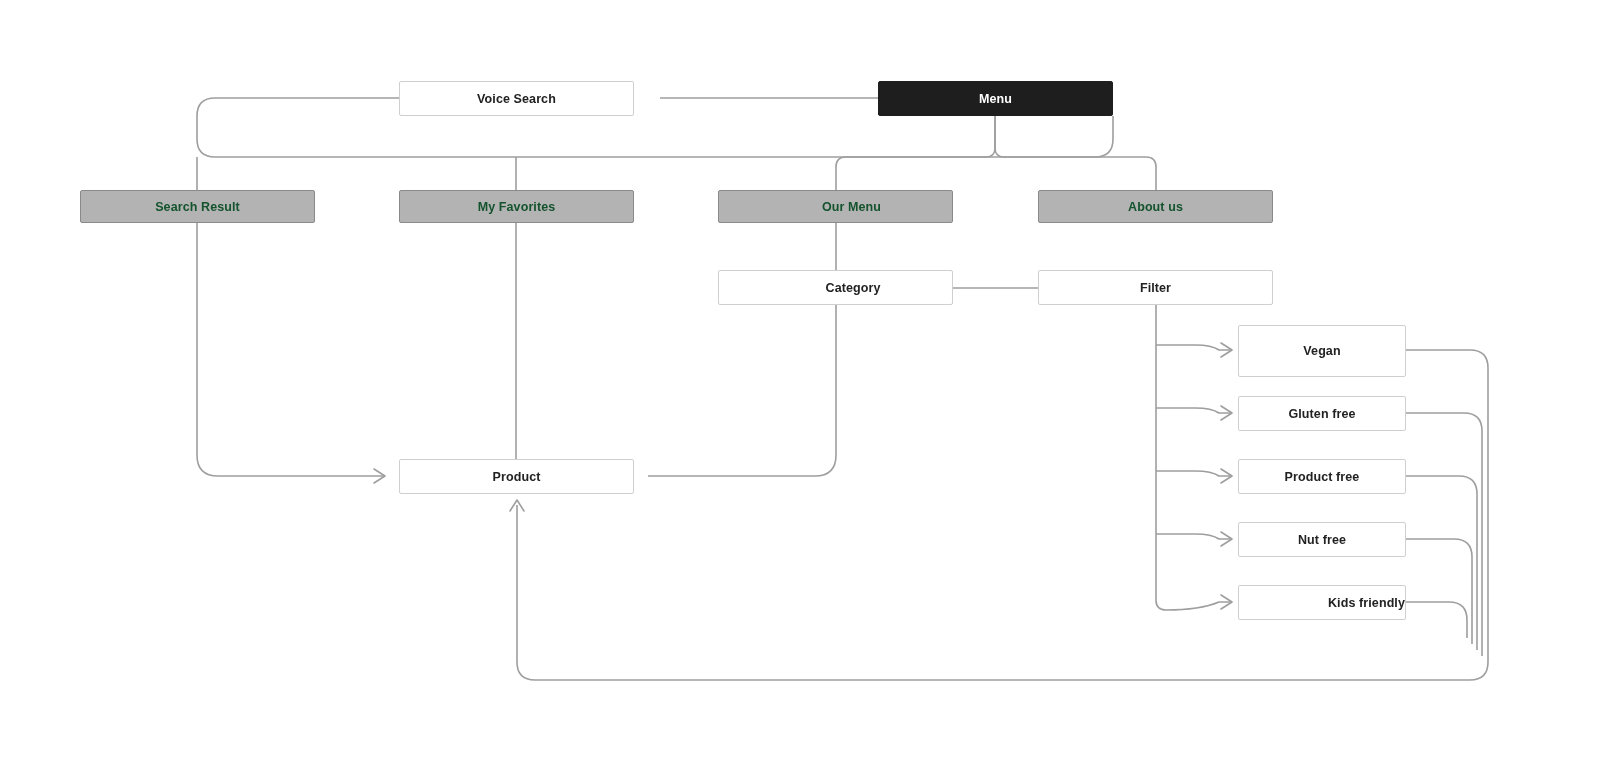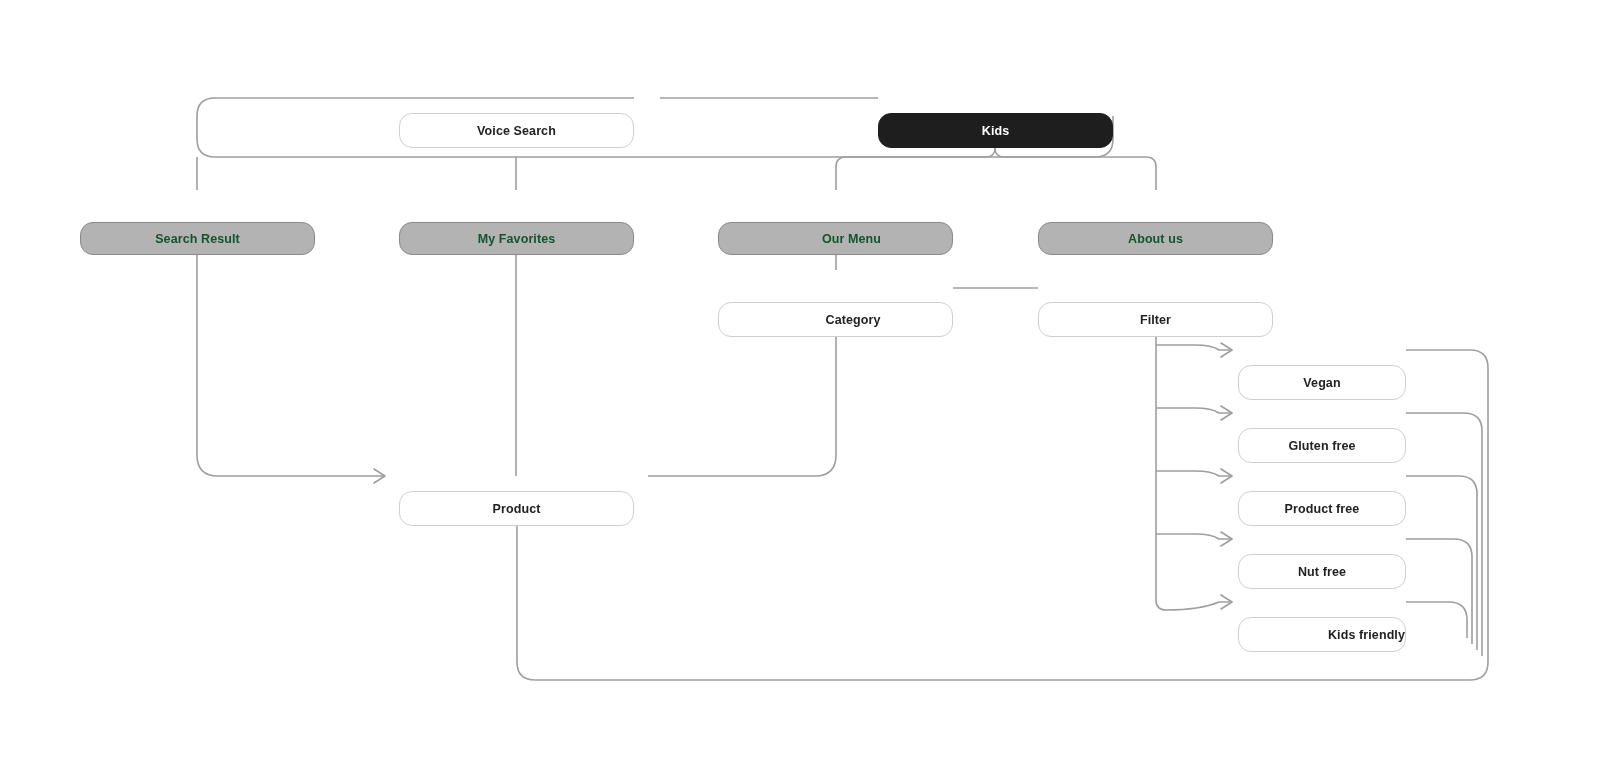--- a/index.html
+++ b/index.html
@@ -41,23 +41,22 @@
   }
   .node {
     position: absolute;
     box-sizing: border-box;
     display: flex;
     align-items: center;
     justify-content: center;
     font-size: 12.5px;
     font-weight: bold;
     letter-spacing: 0.1px;
-    border-radius: 13px;
+    border-radius: 2px;
     text-align: center;
-    margin-top: 32px;
   }
   .node-plain {
     background: #ffffff;
     border: 1.6px solid #cfcfcf;
     color: #222222;
   }
   .node-gray {
     background: #b3b3b3;
     border: 1.6px solid #8a8a8a;
     color: #14532d;
@@ -108,21 +107,21 @@
         <path class="wire-head" d="M 1221 532 L 1232 539 L 1221 546"></path>
         <path class="wire-head" d="M 1221 595 L 1232 602 L 1221 609"></path>
         <path class="wire-head" d="M 510 511 L 517 500 L 524 511"></path>
       </g>
   </svg>
   <div id="node-layer">
       <div class="node node-plain" style="left: 399px; top: 81px; width: 235px; height: 35px;">
         <span class="node-label">Voice Search</span>
       </div>
       <div class="node node-dark" style="left: 878px; top: 81px; width: 235px; height: 35px;">
-        <span class="node-label">Kids</span>
+        <span class="node-label">Menu</span>
       </div>
       <div class="node node-gray" style="left: 80px; top: 190px; width: 235px; height: 33px;">
         <span class="node-label">Search Result</span>
       </div>
       <div class="node node-gray" style="left: 399px; top: 190px; width: 235px; height: 33px;">
         <span class="node-label">My Favorites</span>
       </div>
       <div class="node node-gray" style="left: 718px; top: 190px; width: 235px; height: 33px; padding-left: 32px;">
         <span class="node-label">Our Menu</span>
       </div>
@@ -131,21 +130,21 @@
       </div>
       <div class="node node-plain" style="left: 718px; top: 270px; width: 235px; height: 35px; padding-left: 35px;">
         <span class="node-label">Category</span>
       </div>
       <div class="node node-plain" style="left: 1038px; top: 270px; width: 235px; height: 35px; justify-content: center;">
         <span class="node-label">Filter</span>
       </div>
       <div class="node node-plain" style="left: 399px; top: 459px; width: 235px; height: 35px;">
         <span class="node-label">Product</span>
       </div>
-      <div class="node node-plain" style="left: 1238px; top: 333px; width: 168px; height: 35px;">
+      <div class="node node-plain" style="left: 1238px; top: 325px; width: 168px; height: 52px;">
         <span class="node-label">Vegan</span>
       </div>
       <div class="node node-plain" style="left: 1238px; top: 396px; width: 168px; height: 35px;">
         <span class="node-label">Gluten free</span>
       </div>
       <div class="node node-plain" style="left: 1238px; top: 459px; width: 168px; height: 35px;">
         <span class="node-label">Product free</span>
       </div>
       <div class="node node-plain" style="left: 1238px; top: 522px; width: 168px; height: 35px;">
         <span class="node-label">Nut free</span>

